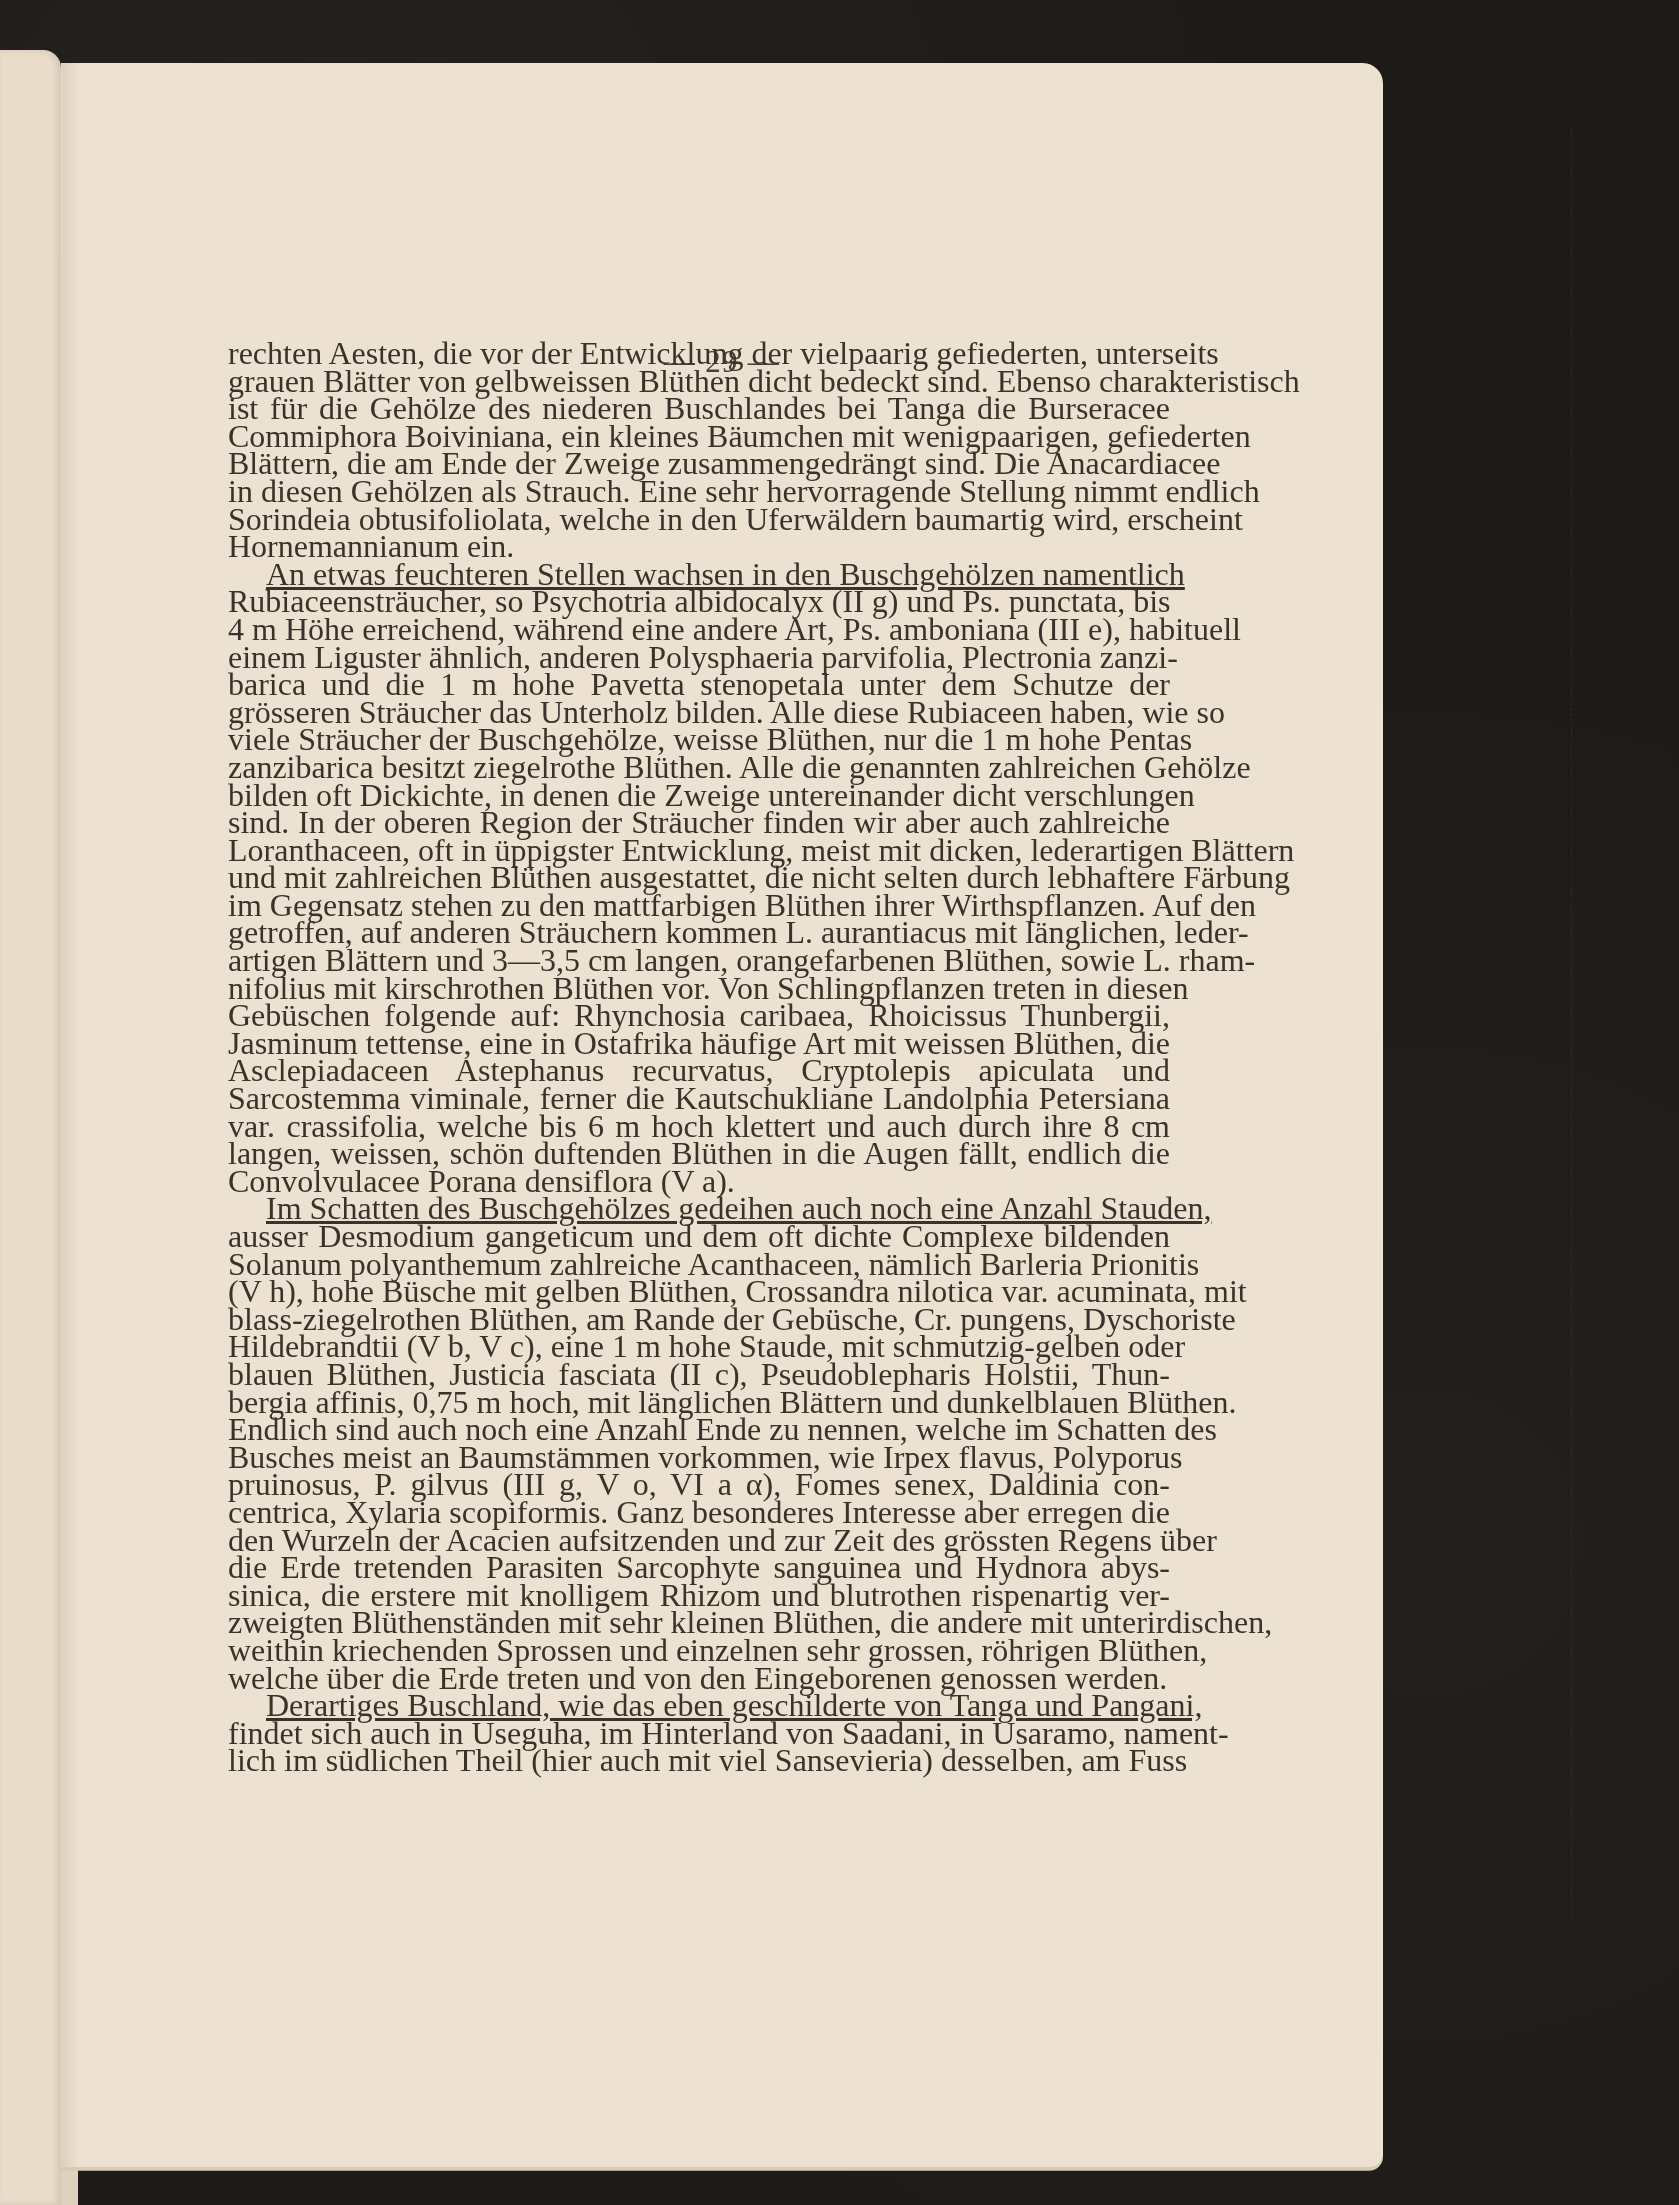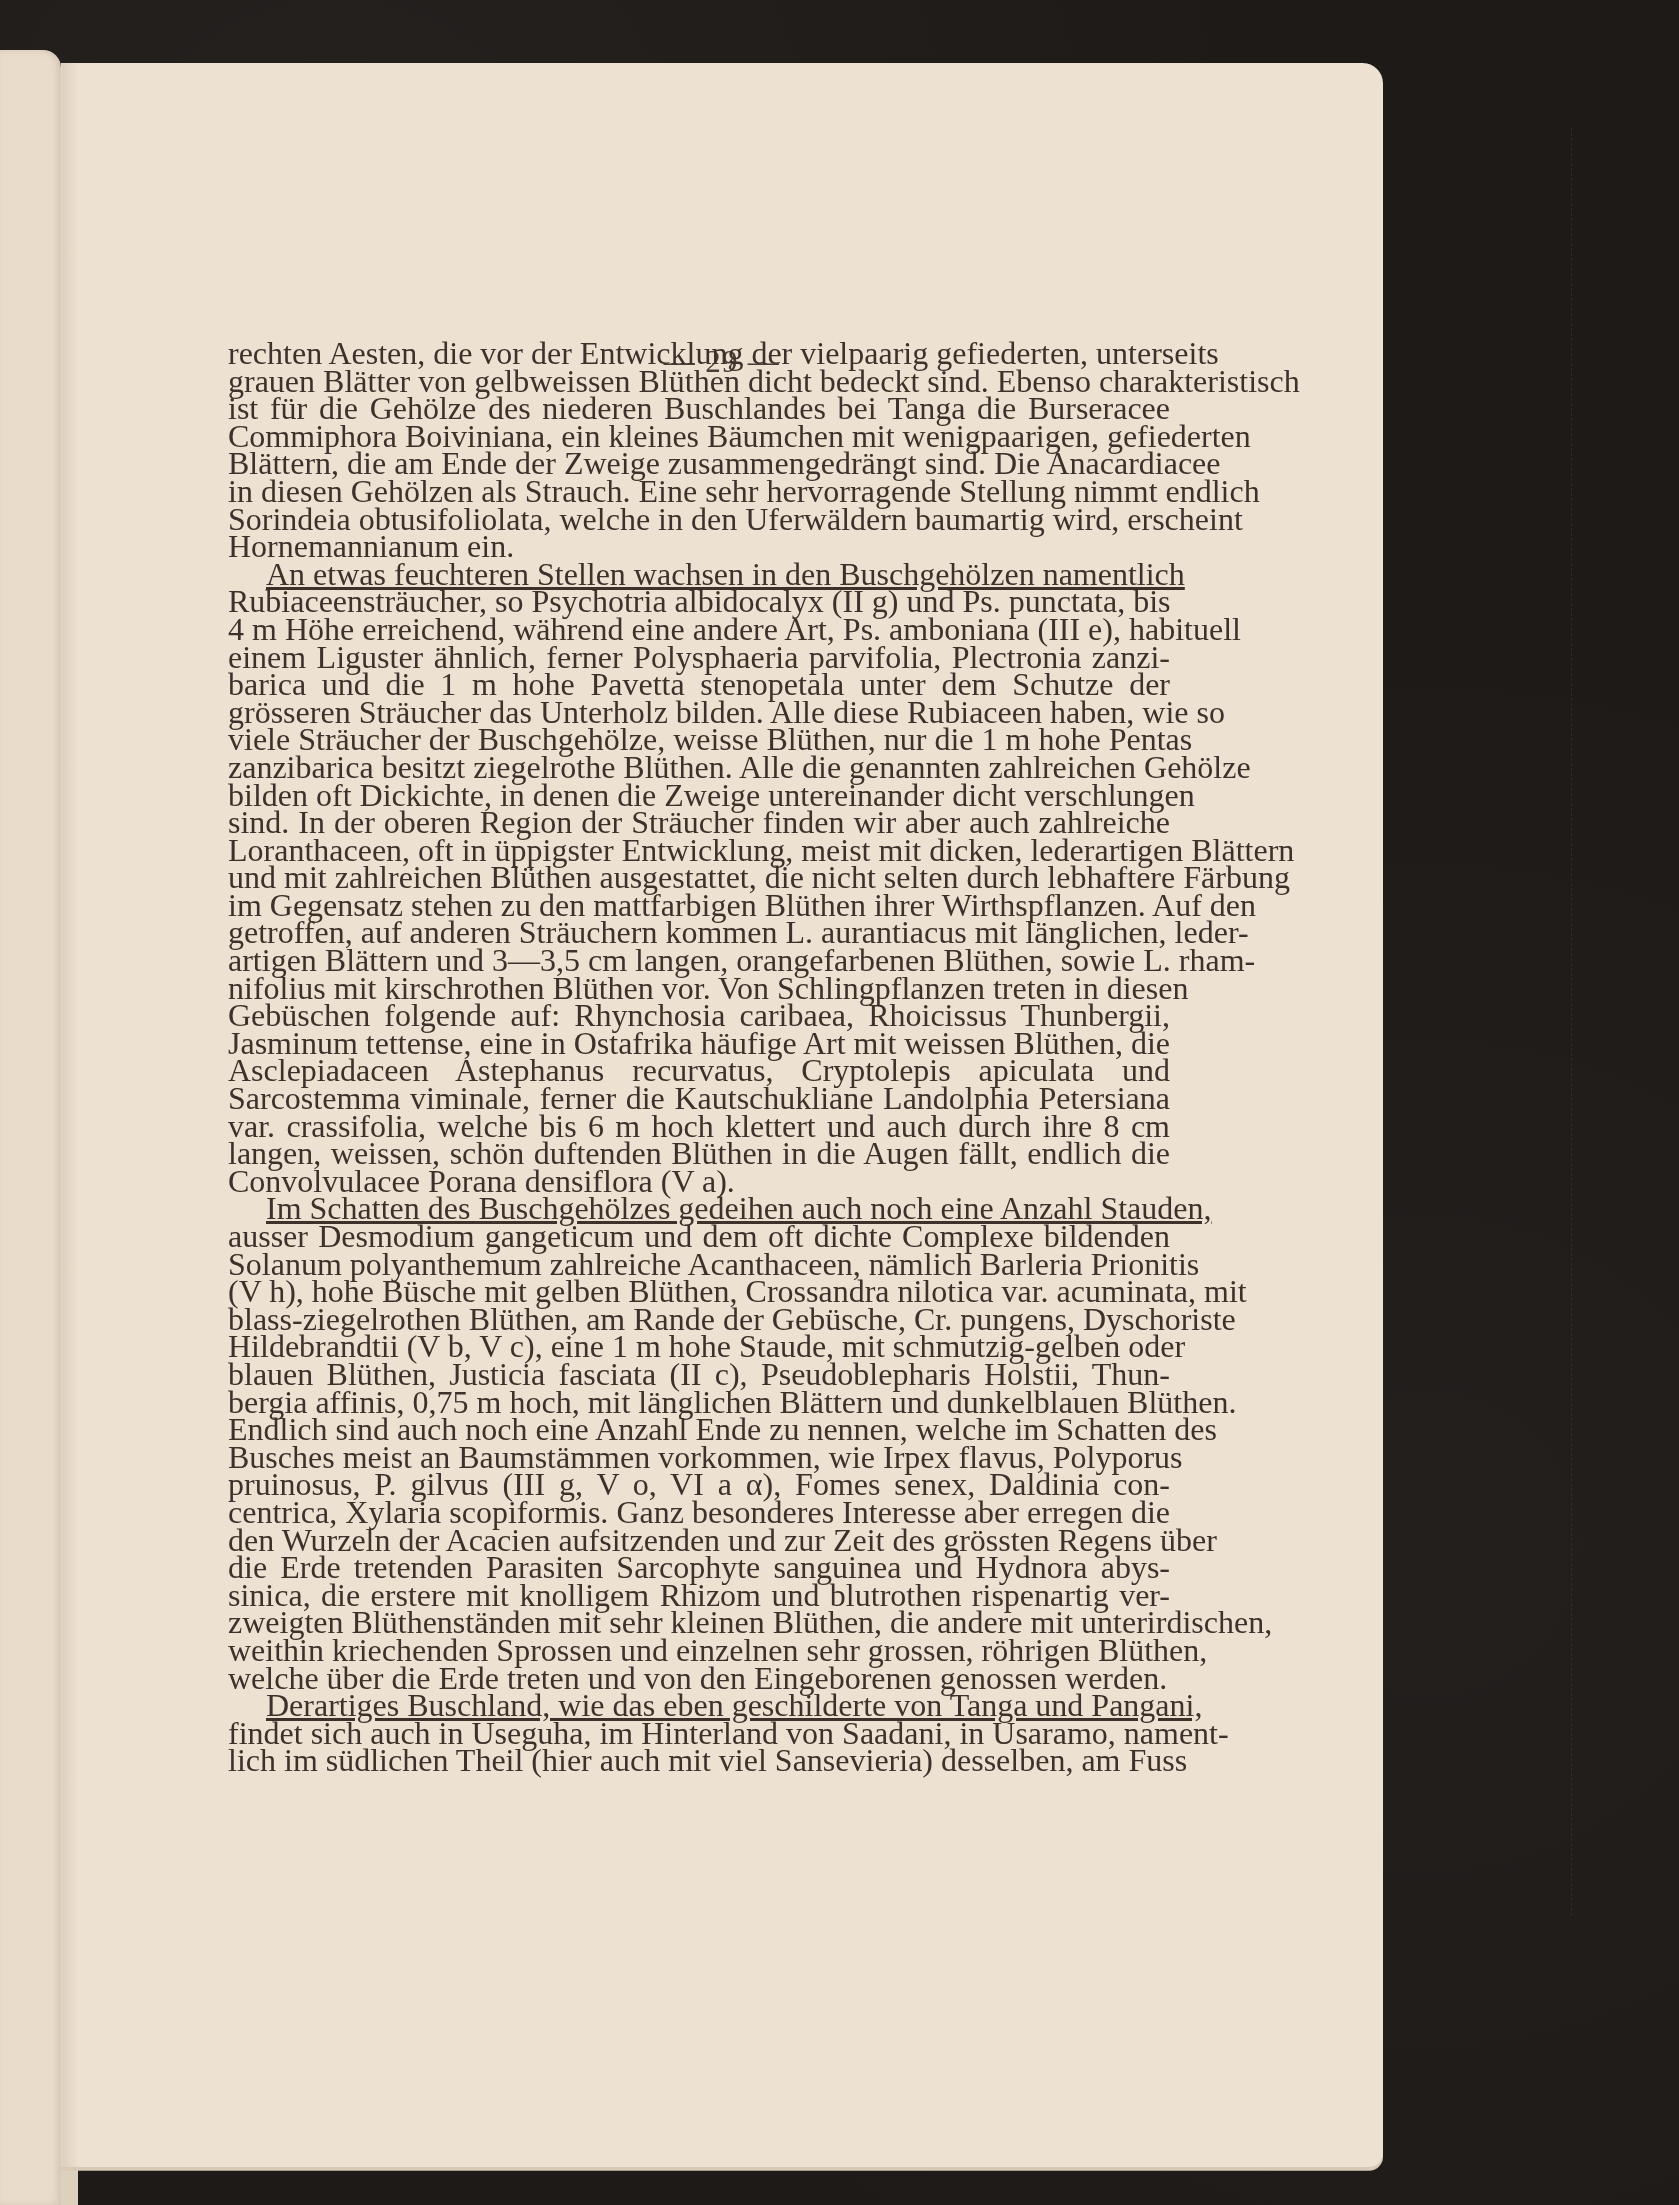--- a/index.html
+++ b/index.html
@@ -120,21 +120,21 @@
     <span class="line">grauen Blätter von gelbweissen Blüthen dicht bedeckt sind. Ebenso charakteristisch</span>
     <span class="line">ist für die Gehölze des niederen Buschlandes bei Tanga die Burseracee</span>
     <span class="line">Commiphora Boiviniana, ein kleines Bäumchen mit wenigpaarigen, gefiederten</span>
     <span class="line">Blättern, die am Ende der Zweige zusammengedrängt sind. Die Anacardiacee</span>
     <span class="line">in diesen Gehölzen als Strauch. Eine sehr hervorragende Stellung nimmt endlich</span>
     <span class="line">Sorindeia obtusifoliolata, welche in den Uferwäldern baumartig wird, erscheint</span>
     <span class="line last">Hornemannianum ein.</span>
     <span class="line indent">An etwas feuchteren Stellen wachsen in den Buschgehölzen namentlich</span>
     <span class="line">Rubiaceensträucher, so Psychotria albidocalyx (II g) und Ps. punctata, bis</span>
     <span class="line">4 m Höhe erreichend, während eine andere Art, Ps. amboniana (III e), habituell</span>
-    <span class="line">einem Liguster ähnlich, ferner Polysphaeria parvifolia, Plectronia zanzi-</span>
+    <span class="line">einem Liguster ähnlich, anderen Polysphaeria parvifolia, Plectronia zanzi-</span>
     <span class="line">barica und die 1 m hohe Pavetta stenopetala unter dem Schutze der</span>
     <span class="line">grösseren Sträucher das Unterholz bilden. Alle diese Rubiaceen haben, wie so</span>
     <span class="line">viele Sträucher der Buschgehölze, weisse Blüthen, nur die 1 m hohe Pentas</span>
     <span class="line">zanzibarica besitzt ziegelrothe Blüthen. Alle die genannten zahlreichen Gehölze</span>
     <span class="line">bilden oft Dickichte, in denen die Zweige untereinander dicht verschlungen</span>
     <span class="line">sind. In der oberen Region der Sträucher finden wir aber auch zahlreiche</span>
     <span class="line">Loranthaceen, oft in üppigster Entwicklung, meist mit dicken, lederartigen Blättern</span>
     <span class="line">und mit zahlreichen Blüthen ausgestattet, die nicht selten durch lebhaftere Färbung</span>
     <span class="line">im Gegensatz stehen zu den mattfarbigen Blüthen ihrer Wirthspflanzen. Auf den</span>
     <span class="line">getroffen, auf anderen Sträuchern kommen L. aurantiacus mit länglichen, leder-</span>

